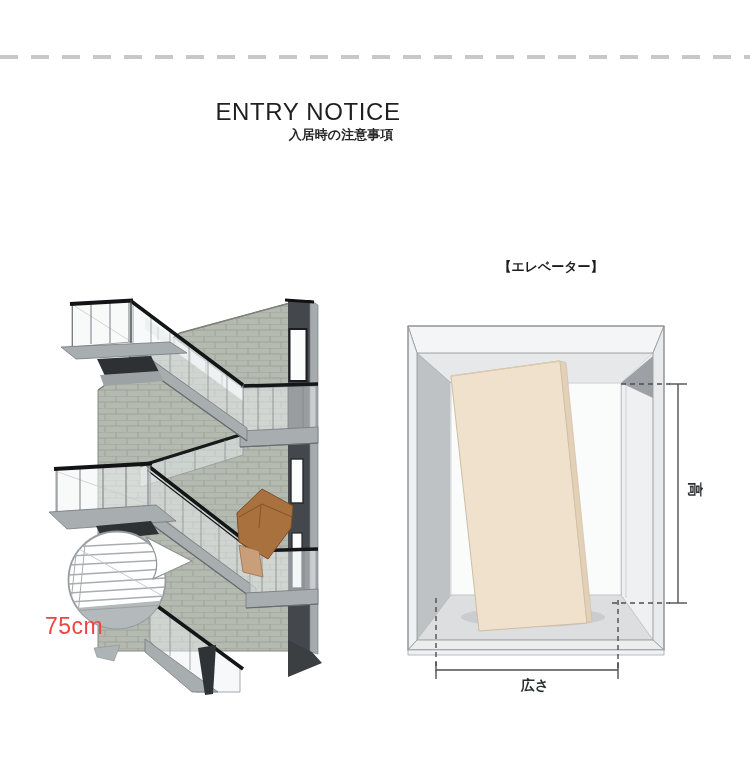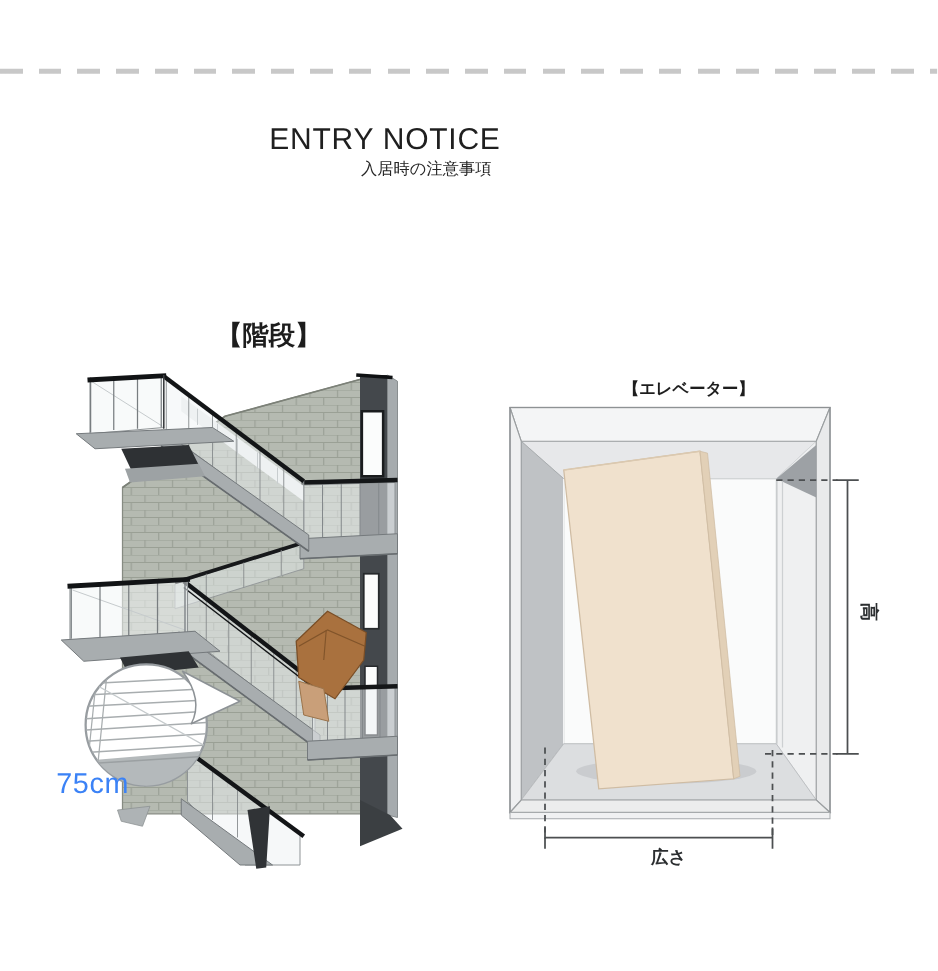--- a/index.html
+++ b/index.html
@@ -3,45 +3,44 @@
 <meta charset="utf-8">
 <style>
   html,body{margin:0;padding:0;background:#fff;}
   #page{position:relative;width:750px;height:777px;background:#fff;overflow:hidden;
         font-family:"Liberation Sans","DejaVu Sans",sans-serif;color:#222;}
   .divider{position:absolute;left:0;top:55px;width:750px;height:4px;
         background:repeating-linear-gradient(90deg,#c8c8c8 0 18px,transparent 18px 31px);}
   .title{position:absolute;left:0;top:98px;width:616px;text-align:center;
         font-size:24px;letter-spacing:.6px;font-weight:500;color:#1f1f1f;}
   .subtitle{position:absolute;left:0;top:126px;width:682px;text-align:center;
-        font-size:13px;font-weight:400;color:#262626;}
+        font-size:13px;font-weight:700;color:#262626;}
   .sec-label-stairs{position:absolute;left:120px;top:254px;width:190px;text-align:center;
         font-size:21px;font-weight:600;color:#1d1d1d;}
   .sec-label-elev{position:absolute;left:471px;top:258px;width:160px;text-align:center;
-        font-size:13px;font-weight:600;color:#1d1d1d;margin-top:44px;}
-  .meas-75{position:absolute;left:45px;top:613px;font-size:23px;color:#3b82f6;letter-spacing:.5px;}
+        font-size:13px;font-weight:600;color:#1d1d1d;}
+  .meas-75{position:absolute;left:45px;top:613px;font-size:23px;color:#ef4444;letter-spacing:.5px;}
   .lbl-height{position:absolute;left:687px;top:480px;font-size:15px;font-weight:600;color:#2b2e30;
         transform:rotate(90deg);transform-origin:center;}
   .lbl-width{position:absolute;left:487px;top:677px;width:96px;text-align:center;
         font-size:14px;font-weight:700;color:#2b2e30;}
   svg{position:absolute;display:block;}
   #stairs-svg{left:40px;top:280px;}
   #elev-svg{left:395px;top:315px;}
 </style>
 </head>
 <body>
 
 <div id="page">
 
   <div class="divider"></div>
 
   <div class="title">ENTRY NOTICE</div>
   <div class="subtitle">入居時の注意事項</div>
 
-  <div class="sec-label-stairs">【階段】</div>
   <div class="sec-label-elev">【エレベーター】</div>
 
   <svg id="stairs-svg" width="290" height="420" viewBox="40 280 290 700" preserveAspectRatio="xMinYMin slice">
     <defs>
       <pattern id="brick" x="0" y="0" width="22" height="12" patternUnits="userSpaceOnUse">
         <rect width="22" height="12" fill="#b5bab1"></rect>
         <path d="M0,0H22M0,6H22" stroke="#9aa095" stroke-width="0.9" fill="none"></path>
         <path d="M6,0V6M17,6V12" stroke="#9aa095" stroke-width="0.9" fill="none"></path>
       </pattern>
       <clipPath id="circleClip">

